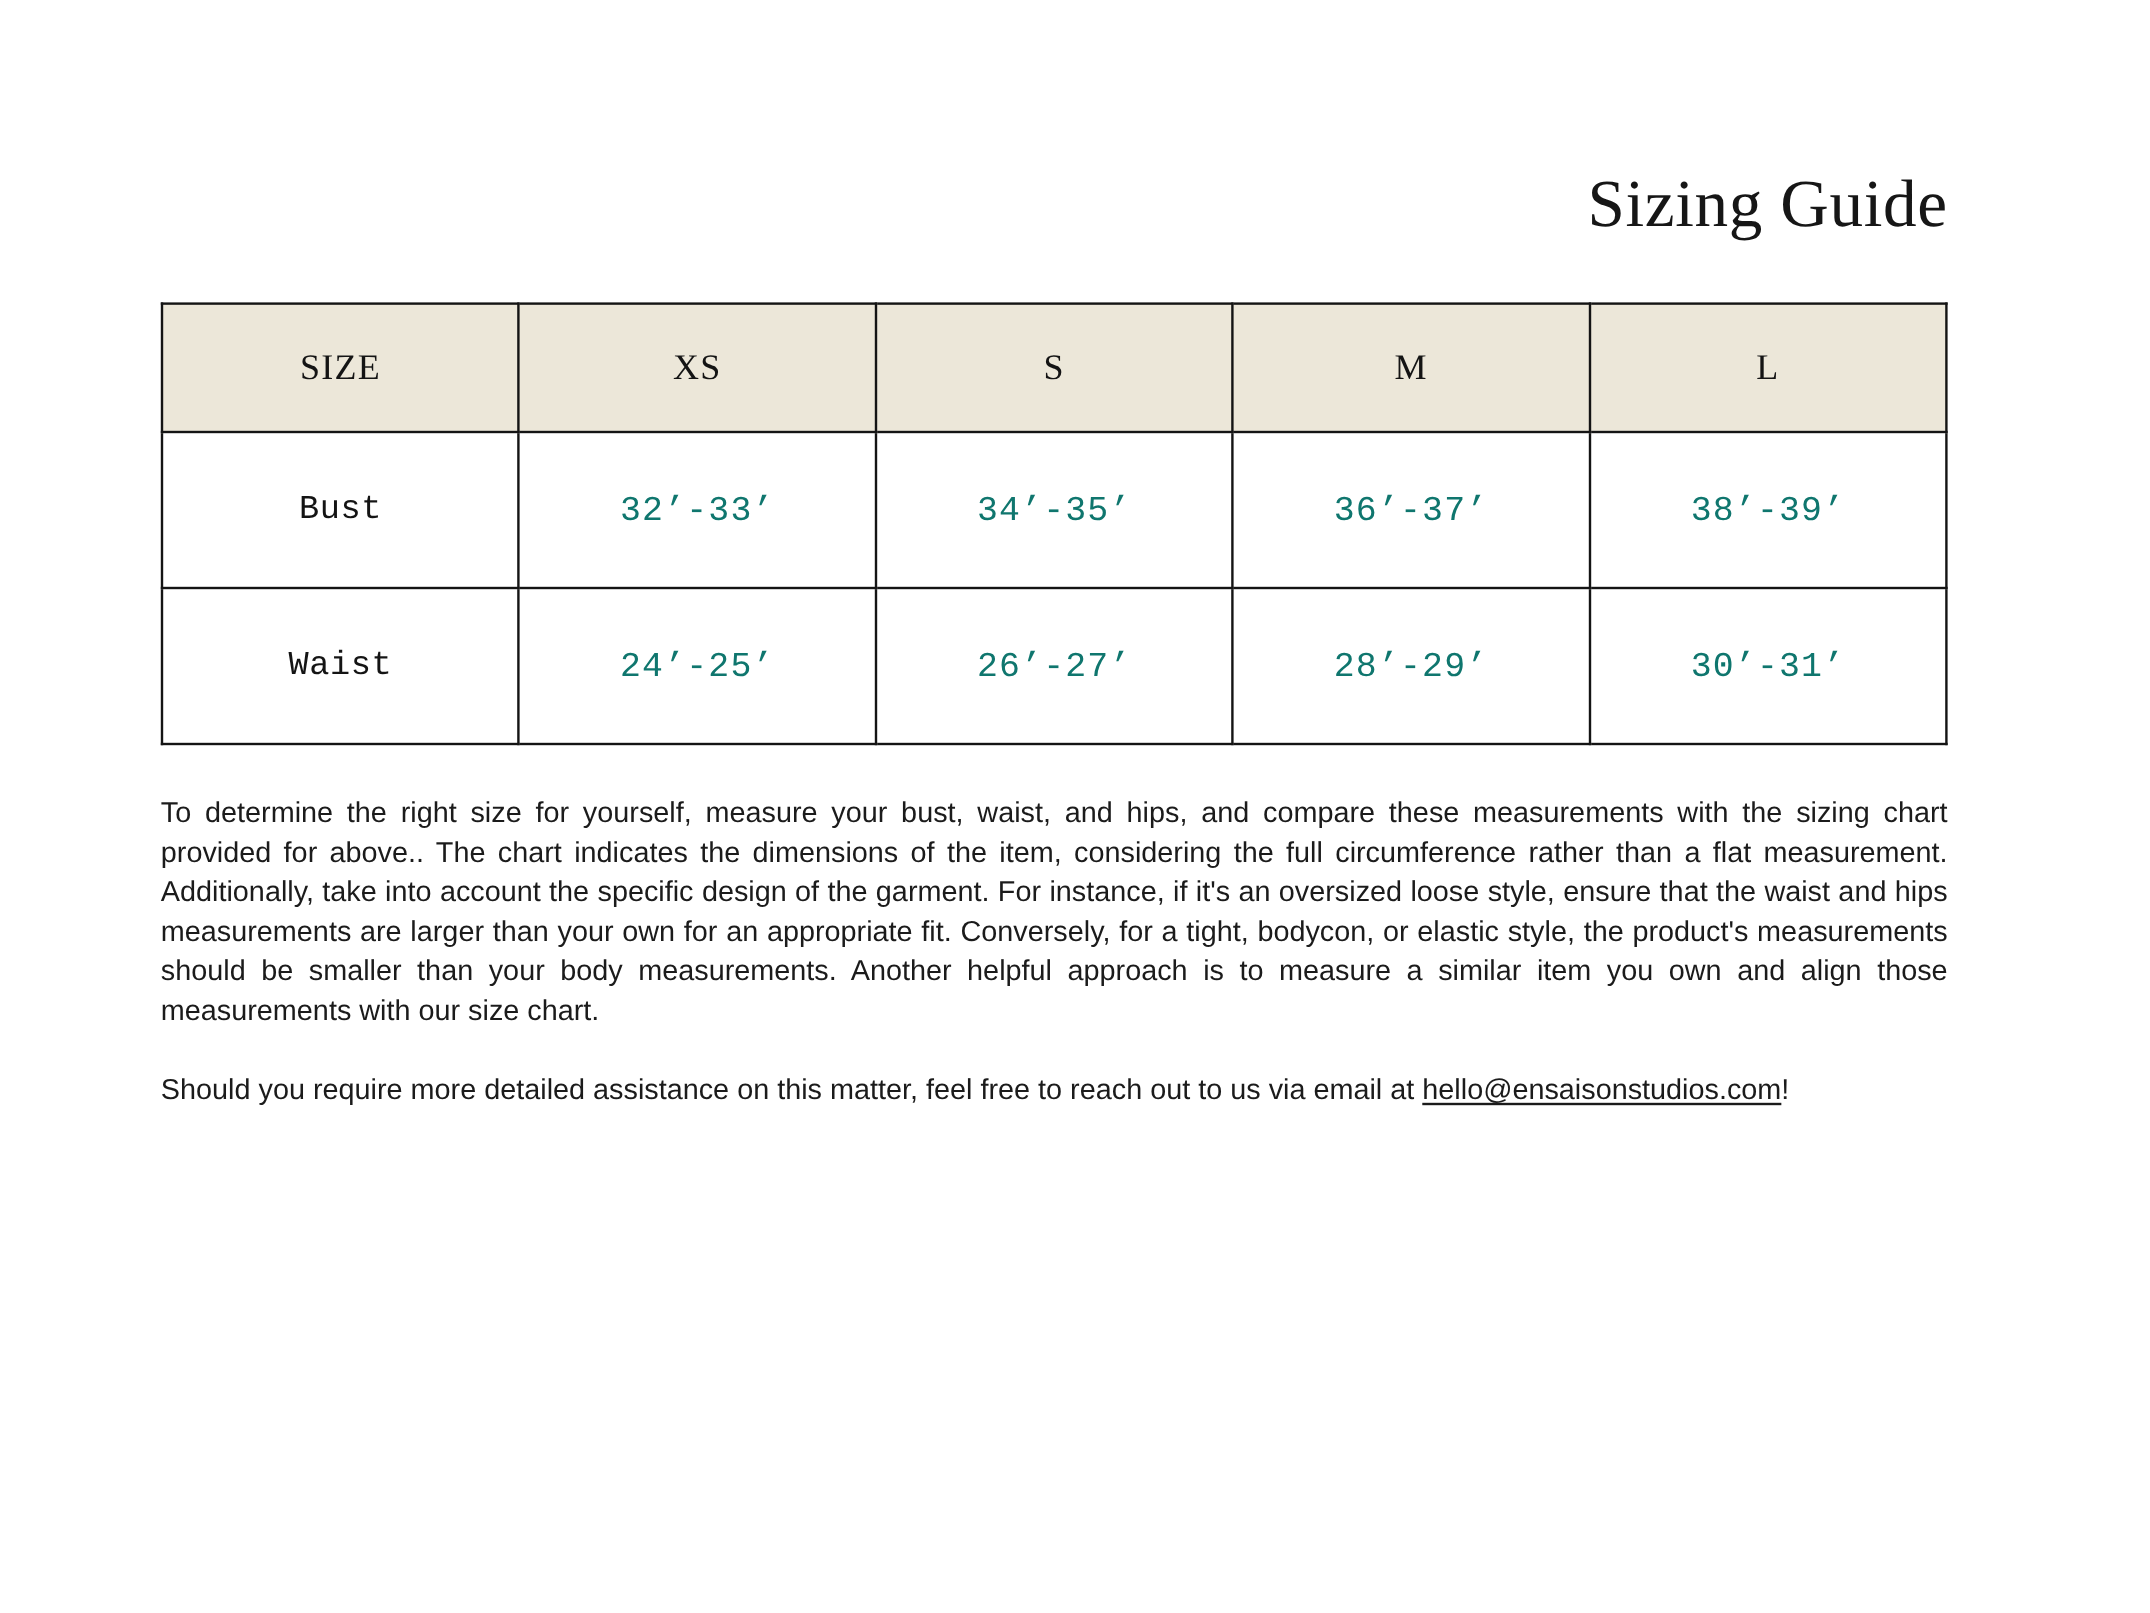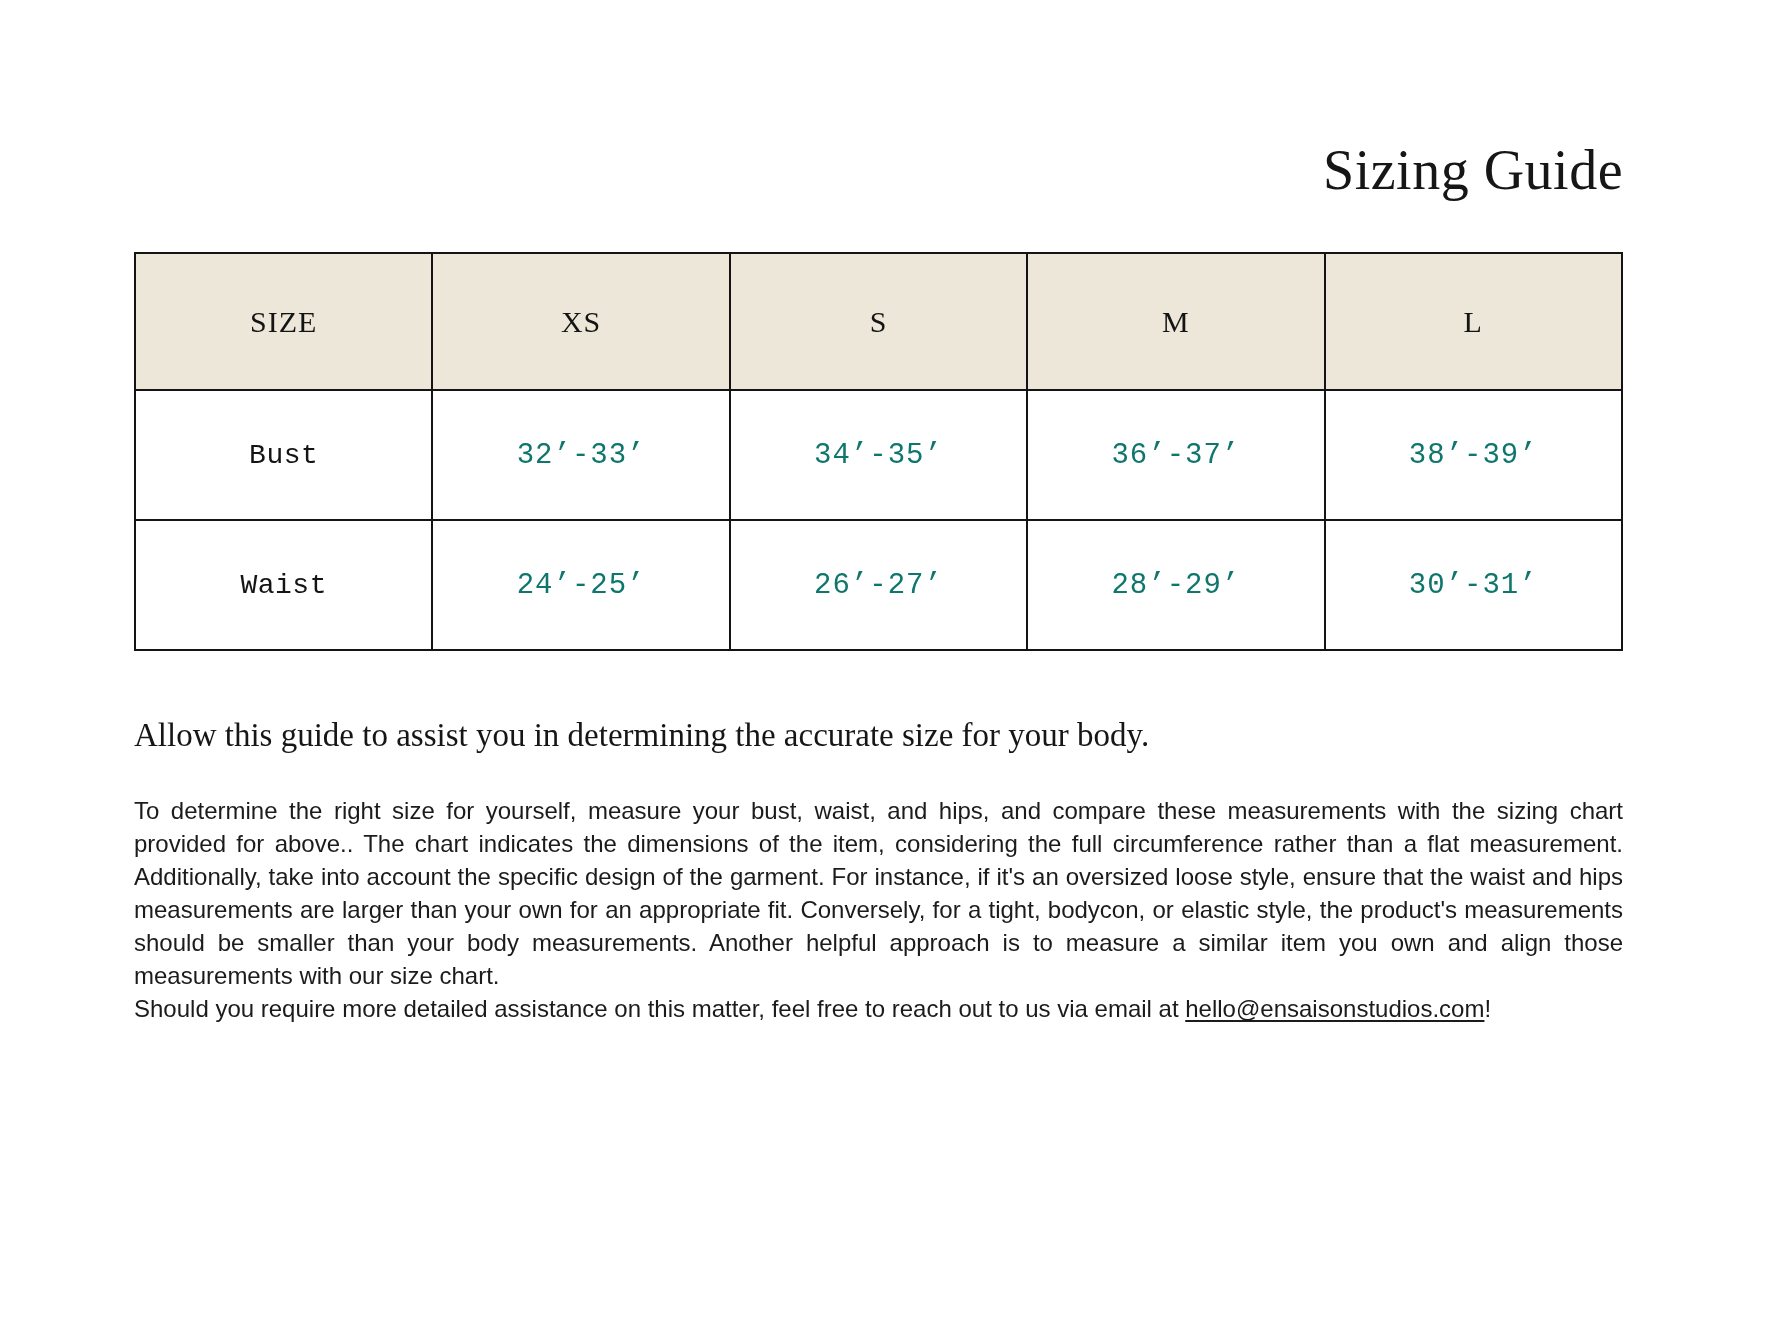--- a/index.html
+++ b/index.html
@@ -35,21 +35,21 @@
     border-collapse: collapse;
     table-layout: fixed;
   }
   table.size-table th,
   table.size-table td {
     border: 2px solid #141414;
     text-align: center;
     vertical-align: middle;
   }
   table.size-table th {
-    height: 137px;
+    height: 107px;
     background: #ece7d9;
     font-family: "Liberation Serif", "DejaVu Serif", serif;
     font-weight: 400;
     font-size: 30px;
     letter-spacing: 1px;
   }
   table.size-table td {
     height: 130px;
     background: #ffffff;
   }
@@ -74,20 +74,21 @@
   }
   .body-paragraph {
     margin-top: 40px;
     font-size: 24px;
     line-height: 33px;
     text-align: justify;
     text-align-last: left;
     color: #1b1b1b;
   }
   .contact-line {
+    margin-top: 33px;
     font-size: 24px;
     line-height: 33px;
     color: #1b1b1b;
   }
   .contact-line a {
     color: #1b1b1b;
     text-decoration: underline;
     text-underline-offset: 3px;
     cursor: pointer;
   }
@@ -121,20 +122,19 @@
         <tr>
           <td class="row-label">Waist</td>
           <td class="size-value">24’-25’</td>
           <td class="size-value">26’-27’</td>
           <td class="size-value">28’-29’</td>
           <td class="size-value">30’-31’</td>
         </tr>
       </tbody>
     </table>
 
-    <h2 class="subheading">Allow this guide to assist you in determining the accurate size for your body.</h2>
 
     <p class="body-paragraph">To determine the right size for yourself, measure your bust, waist, and hips, and compare these measurements with the sizing chart provided for above.. The chart indicates the dimensions of the item, considering the full circumference rather than a flat measurement. Additionally, take into account the specific design of the garment. For instance, if it's an oversized loose style, ensure that the waist and hips measurements are larger than your own for an appropriate fit. Conversely, for a tight, bodycon, or elastic style, the product's measurements should be smaller than your body measurements. Another helpful approach is to measure a similar item you own and align those measurements with our size chart.</p>
 
     <p class="contact-line"><span>Should you require more detailed assistance on this matter, feel free to reach out to us via email at </span><a href="#">hello@ensaisonstudios.com</a><span>!</span></p>
 
   </div>
 </div>
 
 </body></html>

